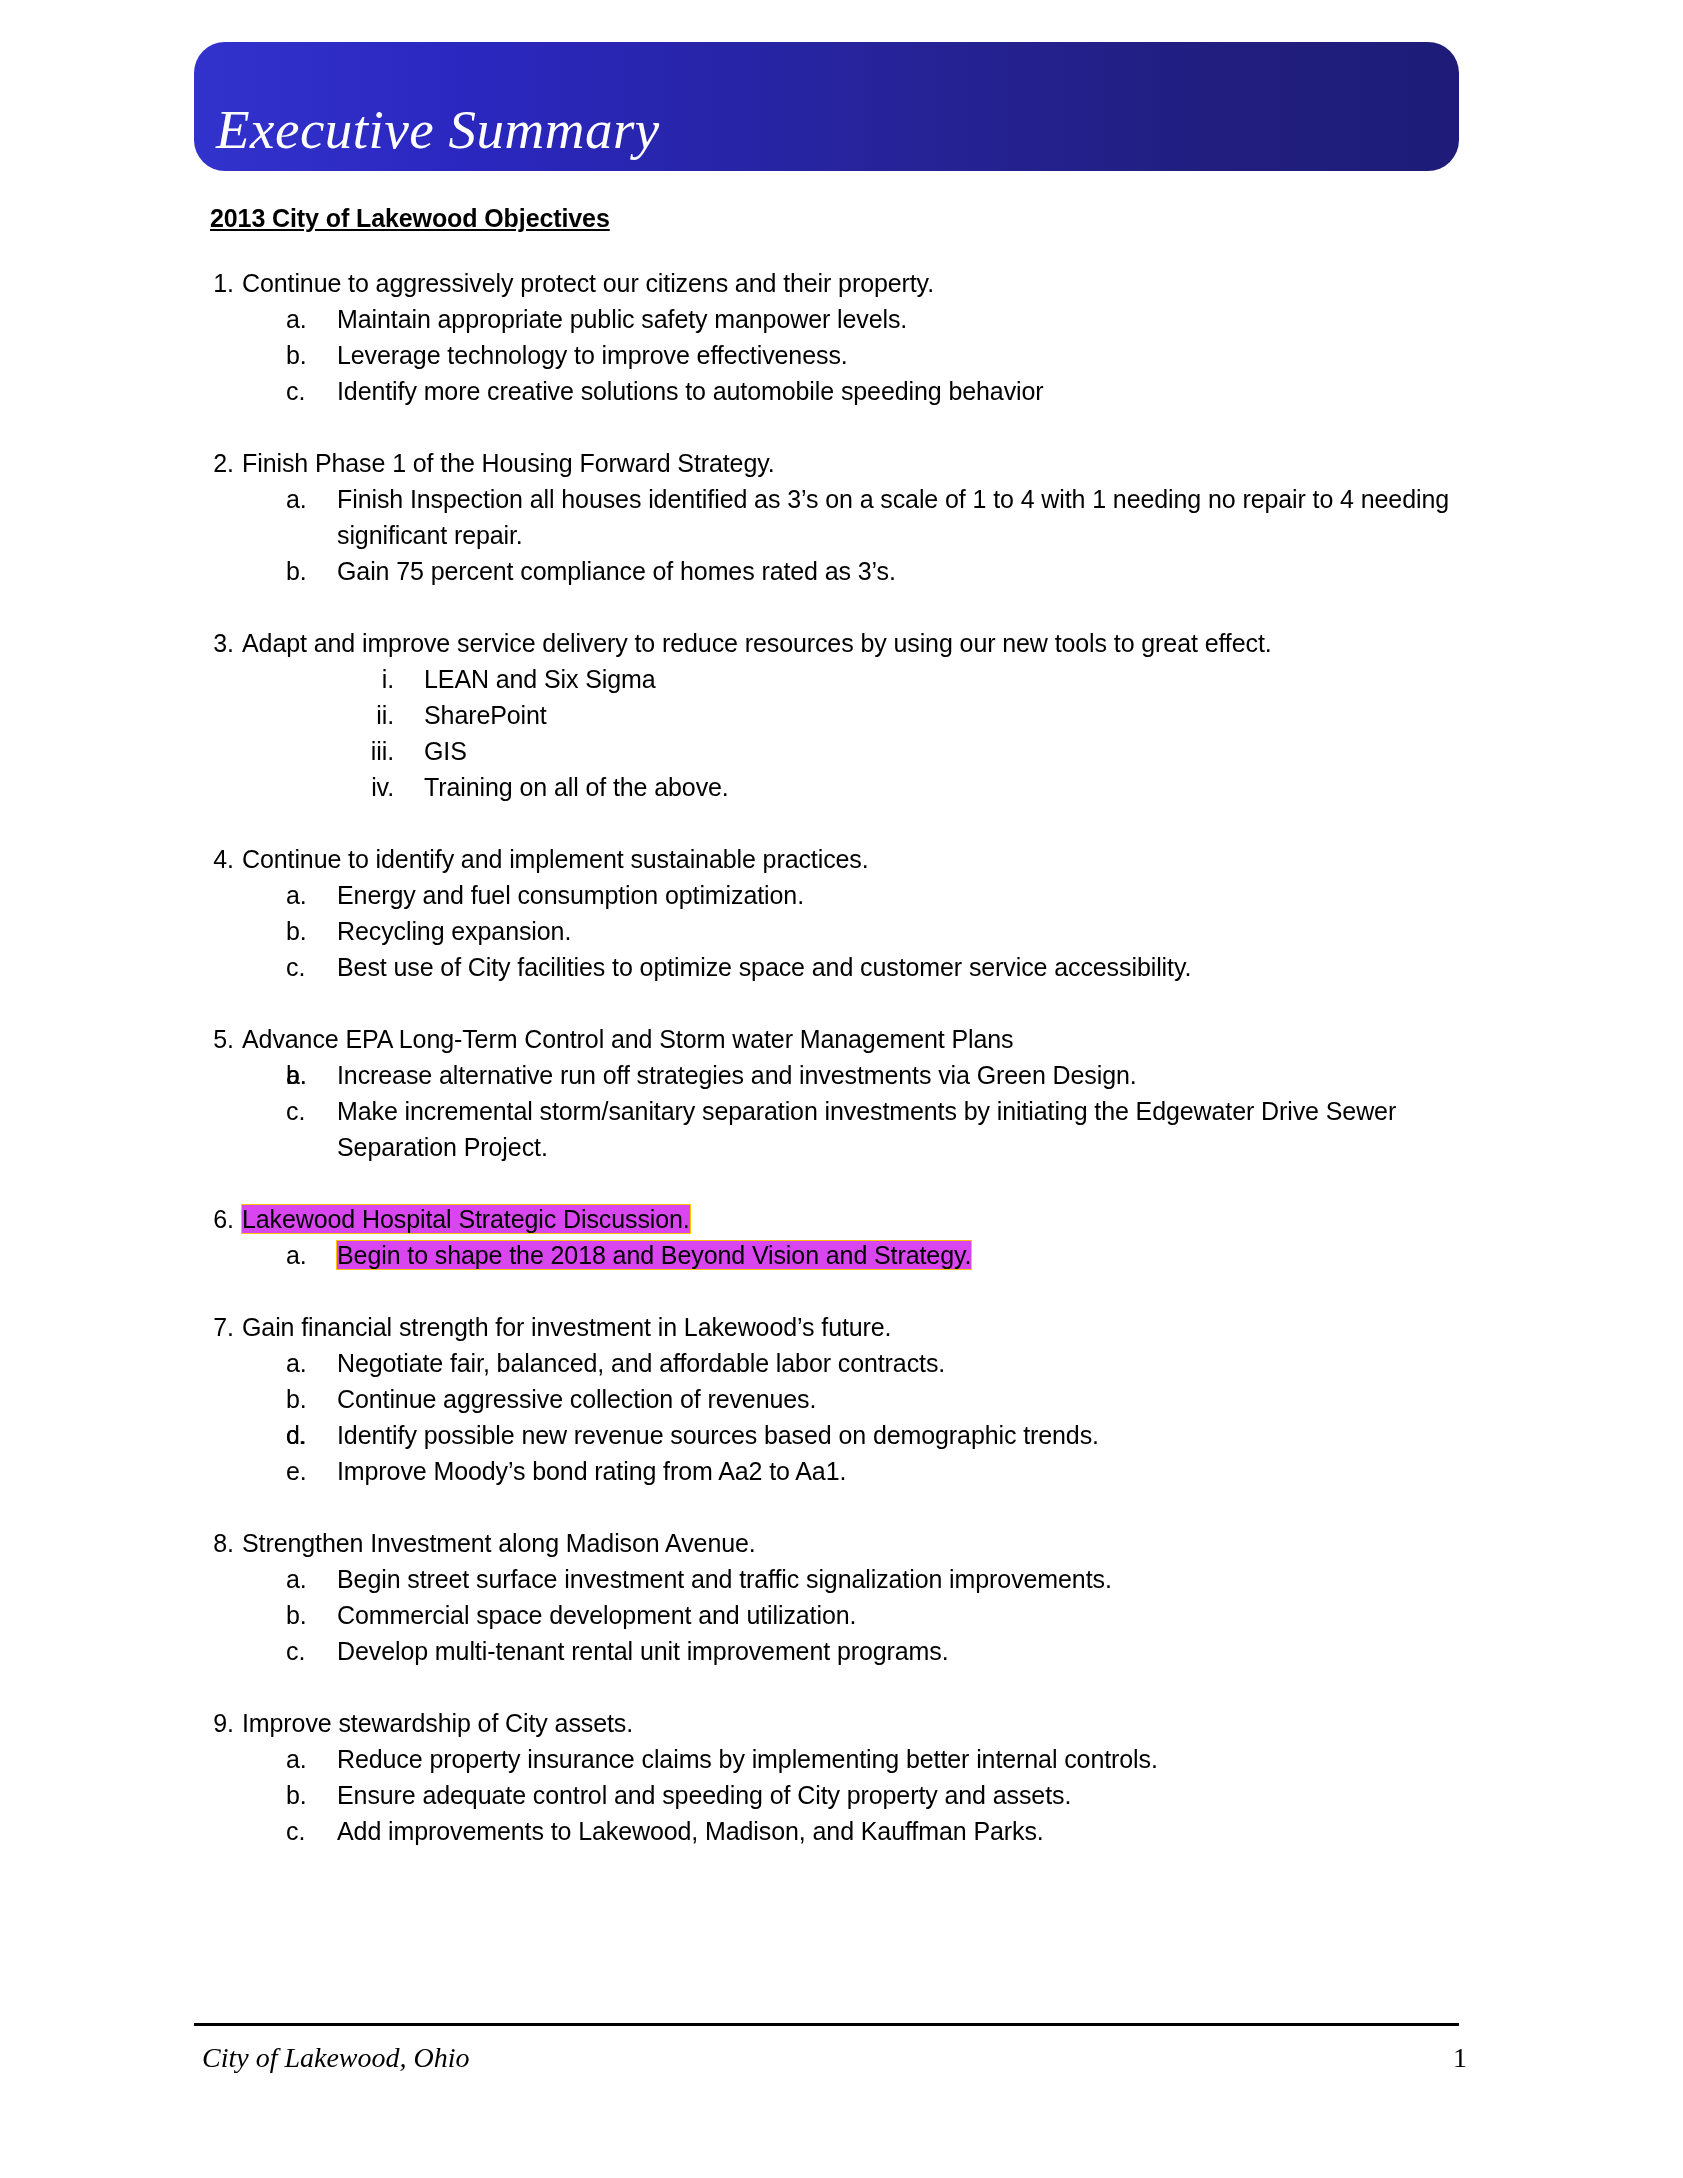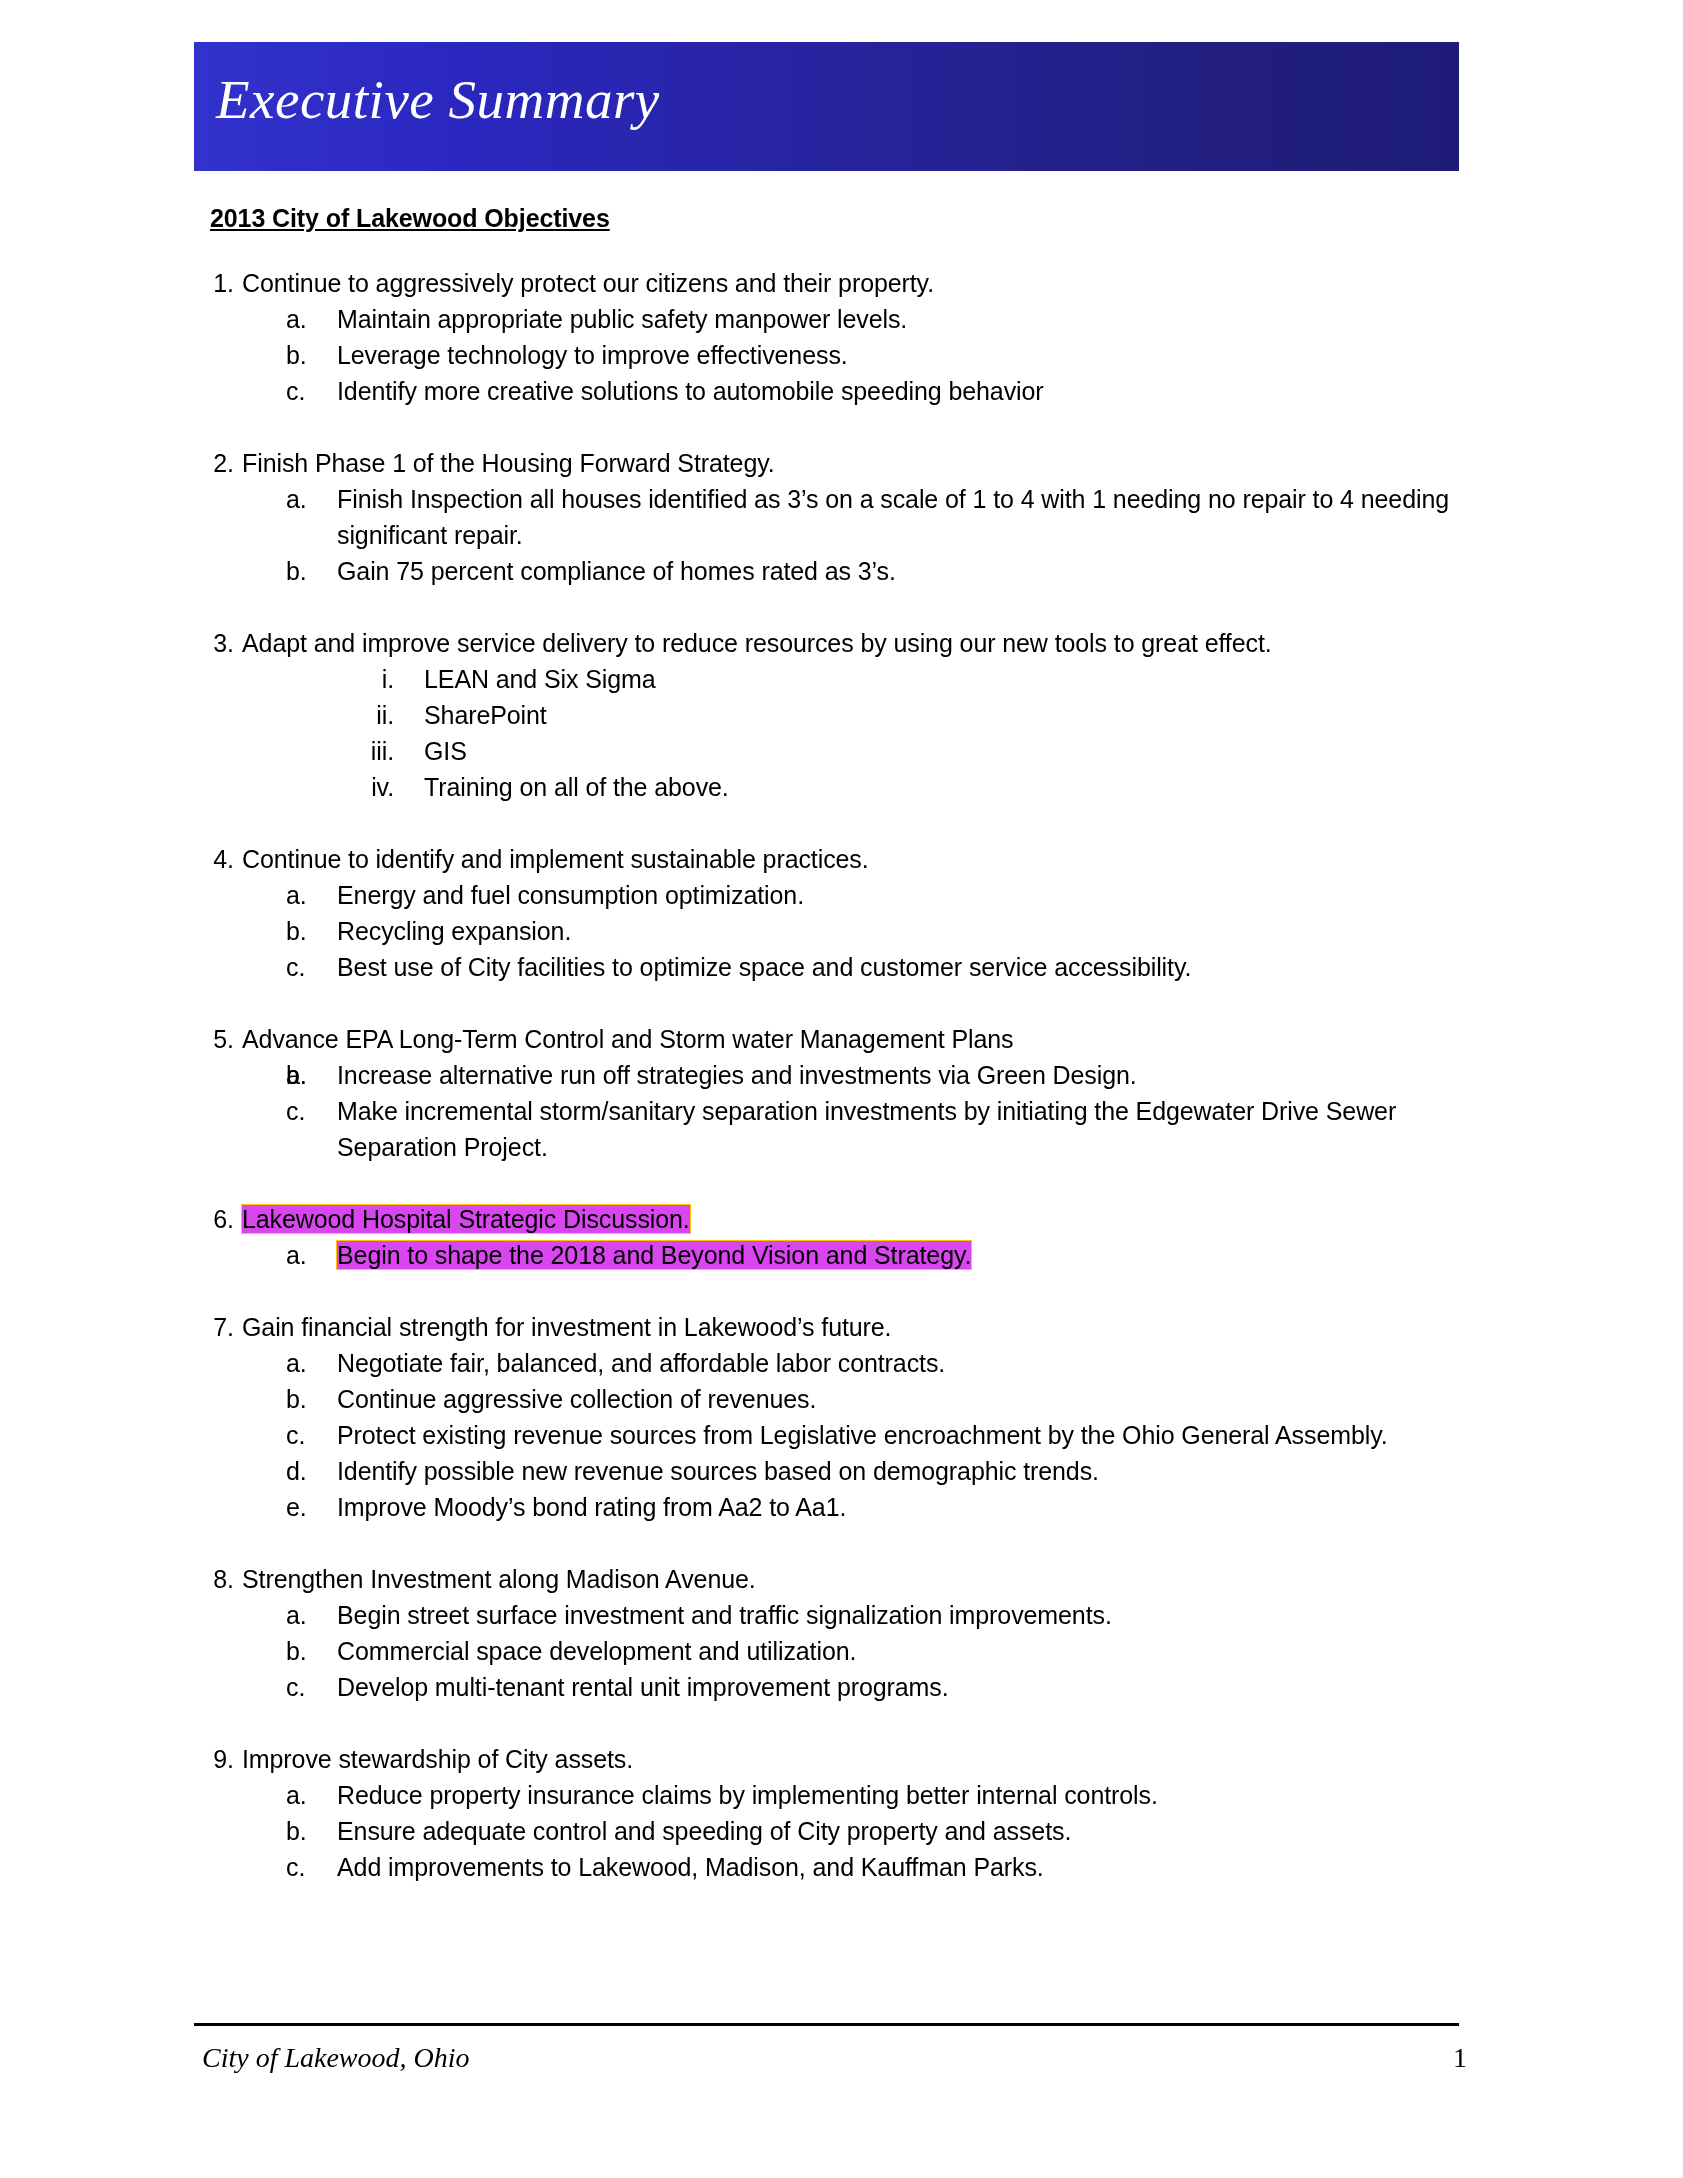--- a/index.html
+++ b/index.html
@@ -24,21 +24,22 @@
 
   
   .banner {
     position: absolute;
     left: 194px;
     top: 42px;
     width: 1265px;
     height: 129px;
     background: linear-gradient(to right, #3232cc 0%, #2a27bf 22%, #262399 55%, #211e80 80%, #1e1c78 100%);
     display: flex;
-    align-items: center;
+    align-items: flex-end;
+    border-radius: 31px;
   }
   .banner-title {
     font-family: "Liberation Serif", serif;
     font-style: italic;
     font-size: 55px;
     color: #ffffff;
     letter-spacing: 0.5px;
     padding: 0 0 14px 22px;
     line-height: 1;
     white-space: nowrap;
@@ -226,21 +227,21 @@
           <ol class="sub">
             <li><span class="marker">a.</span><span class="hl">Begin to shape the 2018 and Beyond Vision and Strategy.</span></li>
           </ol>
         </li>
         <li>
           <span class="num">7.</span>
           <div class="lvl1-text"><span>Gain financial strength for investment in Lakewood’s future.</span></div>
           <ol class="sub">
             <li><span class="marker">a.</span><span>Negotiate fair, balanced, and affordable labor contracts.</span></li>
             <li><span class="marker">b.</span><span>Continue aggressive collection of revenues.</span></li>
-            <li><span class="marker">c.</span><span>Protect existing revenue sources from Legislative encroachment by the Ohio General Assembly.</span></li>
+            <li><span class="marker">c.</span></li>
             <li><span class="marker">d.</span><span>Identify possible new revenue sources based on demographic trends.</span></li>
             <li><span class="marker">e.</span><span>Improve Moody’s bond rating from Aa2 to Aa1.</span></li>
           </ol>
         </li>
         <li>
           <span class="num">8.</span>
           <div class="lvl1-text"><span>Strengthen Investment along Madison Avenue.</span></div>
           <ol class="sub">
             <li><span class="marker">a.</span><span>Begin street surface investment and traffic signalization improvements.</span></li>
             <li><span class="marker">b.</span><span>Commercial space development and utilization.</span></li>

